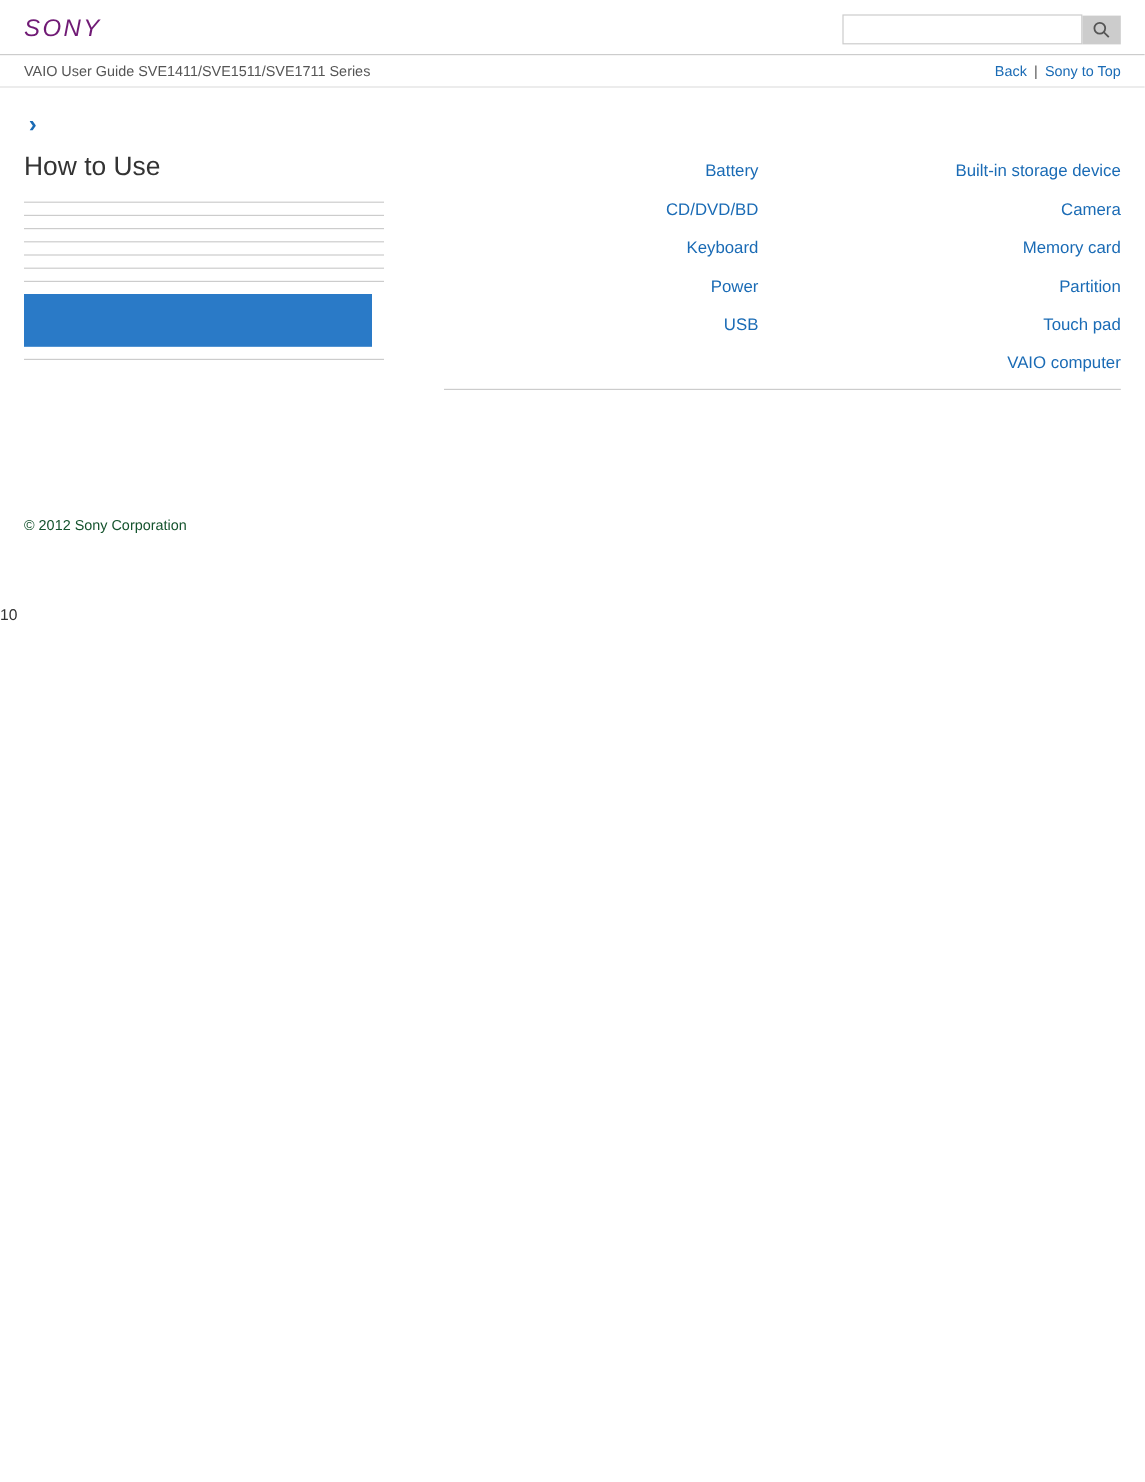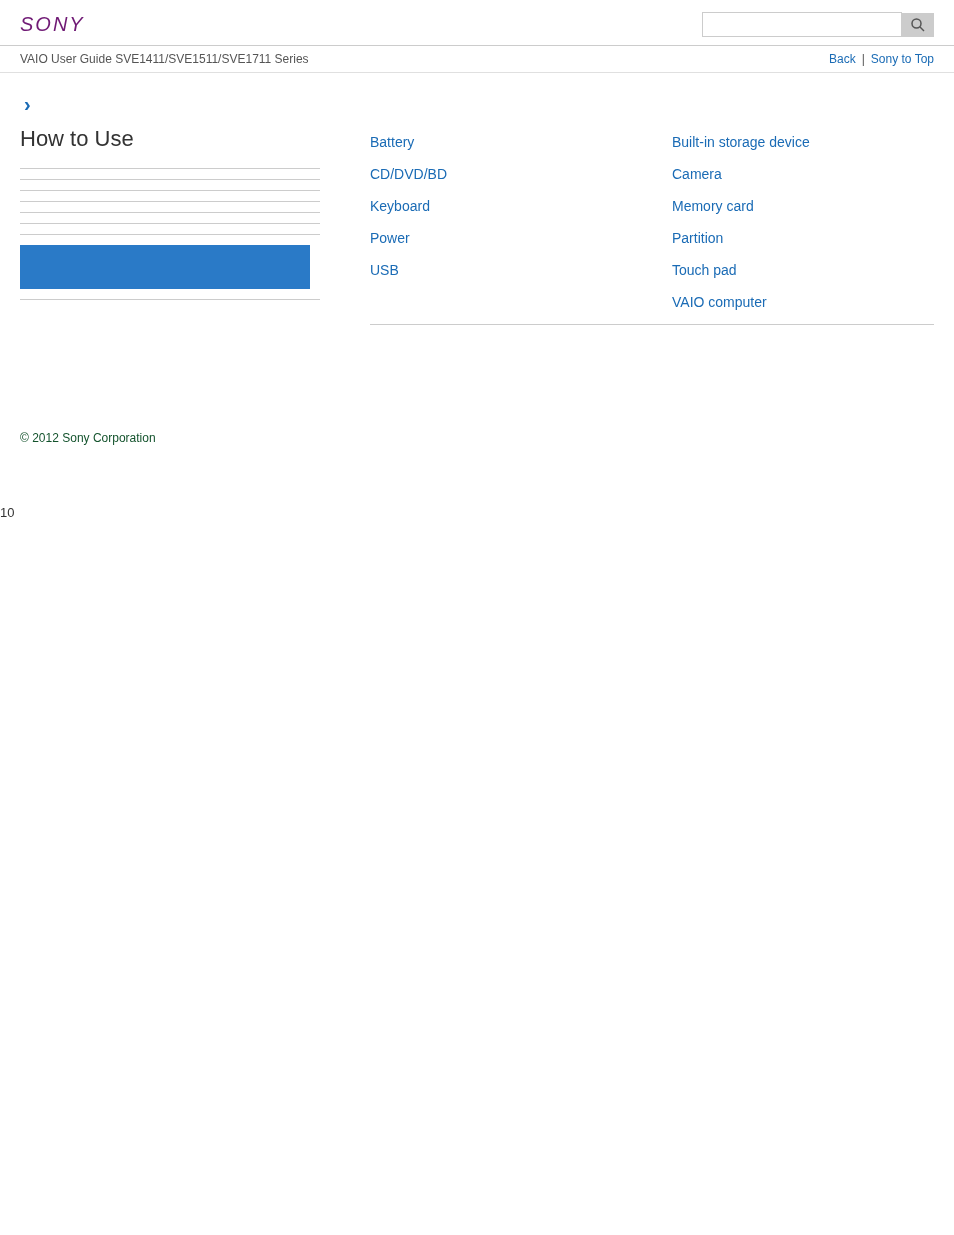--- a/index.html
+++ b/index.html
@@ -124,20 +124,21 @@
       height: 44px;
       width: 290px;
       margin: 10px 0;
       border-radius: 0;
     }
 
     
     .right-content {
       flex: 1;
       padding-left: 30px;
+      text-align: right;
     }
 
     .links-grid {
       display: grid;
       grid-template-columns: 1fr 1fr;
       gap: 0 40px;
       margin-bottom: 20px;
     }
 
     .link-column {

